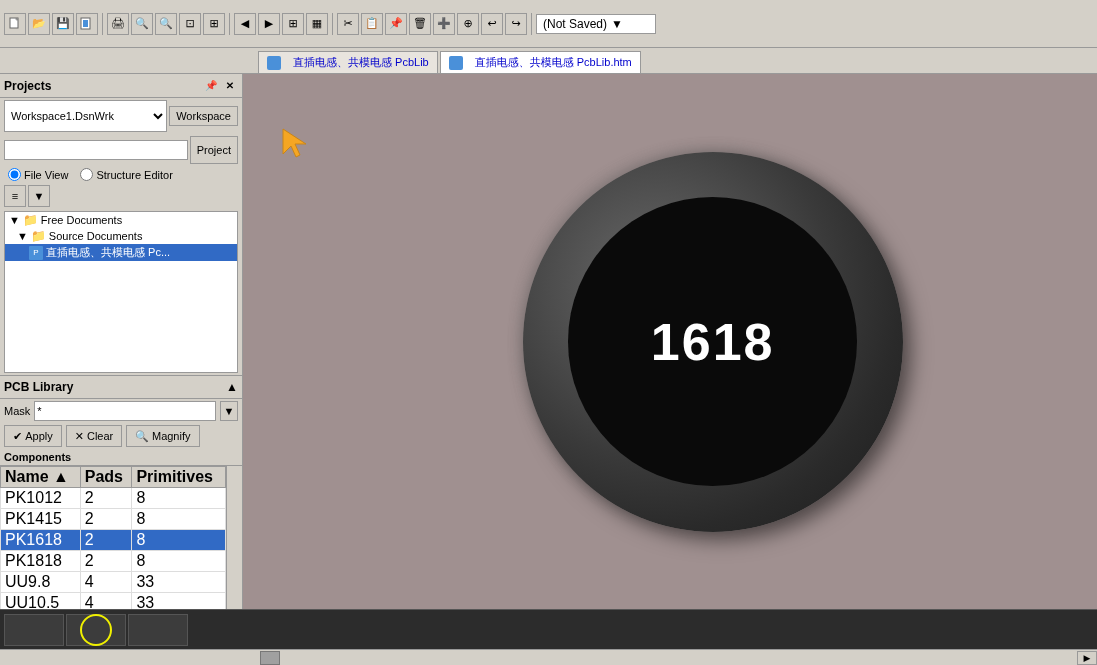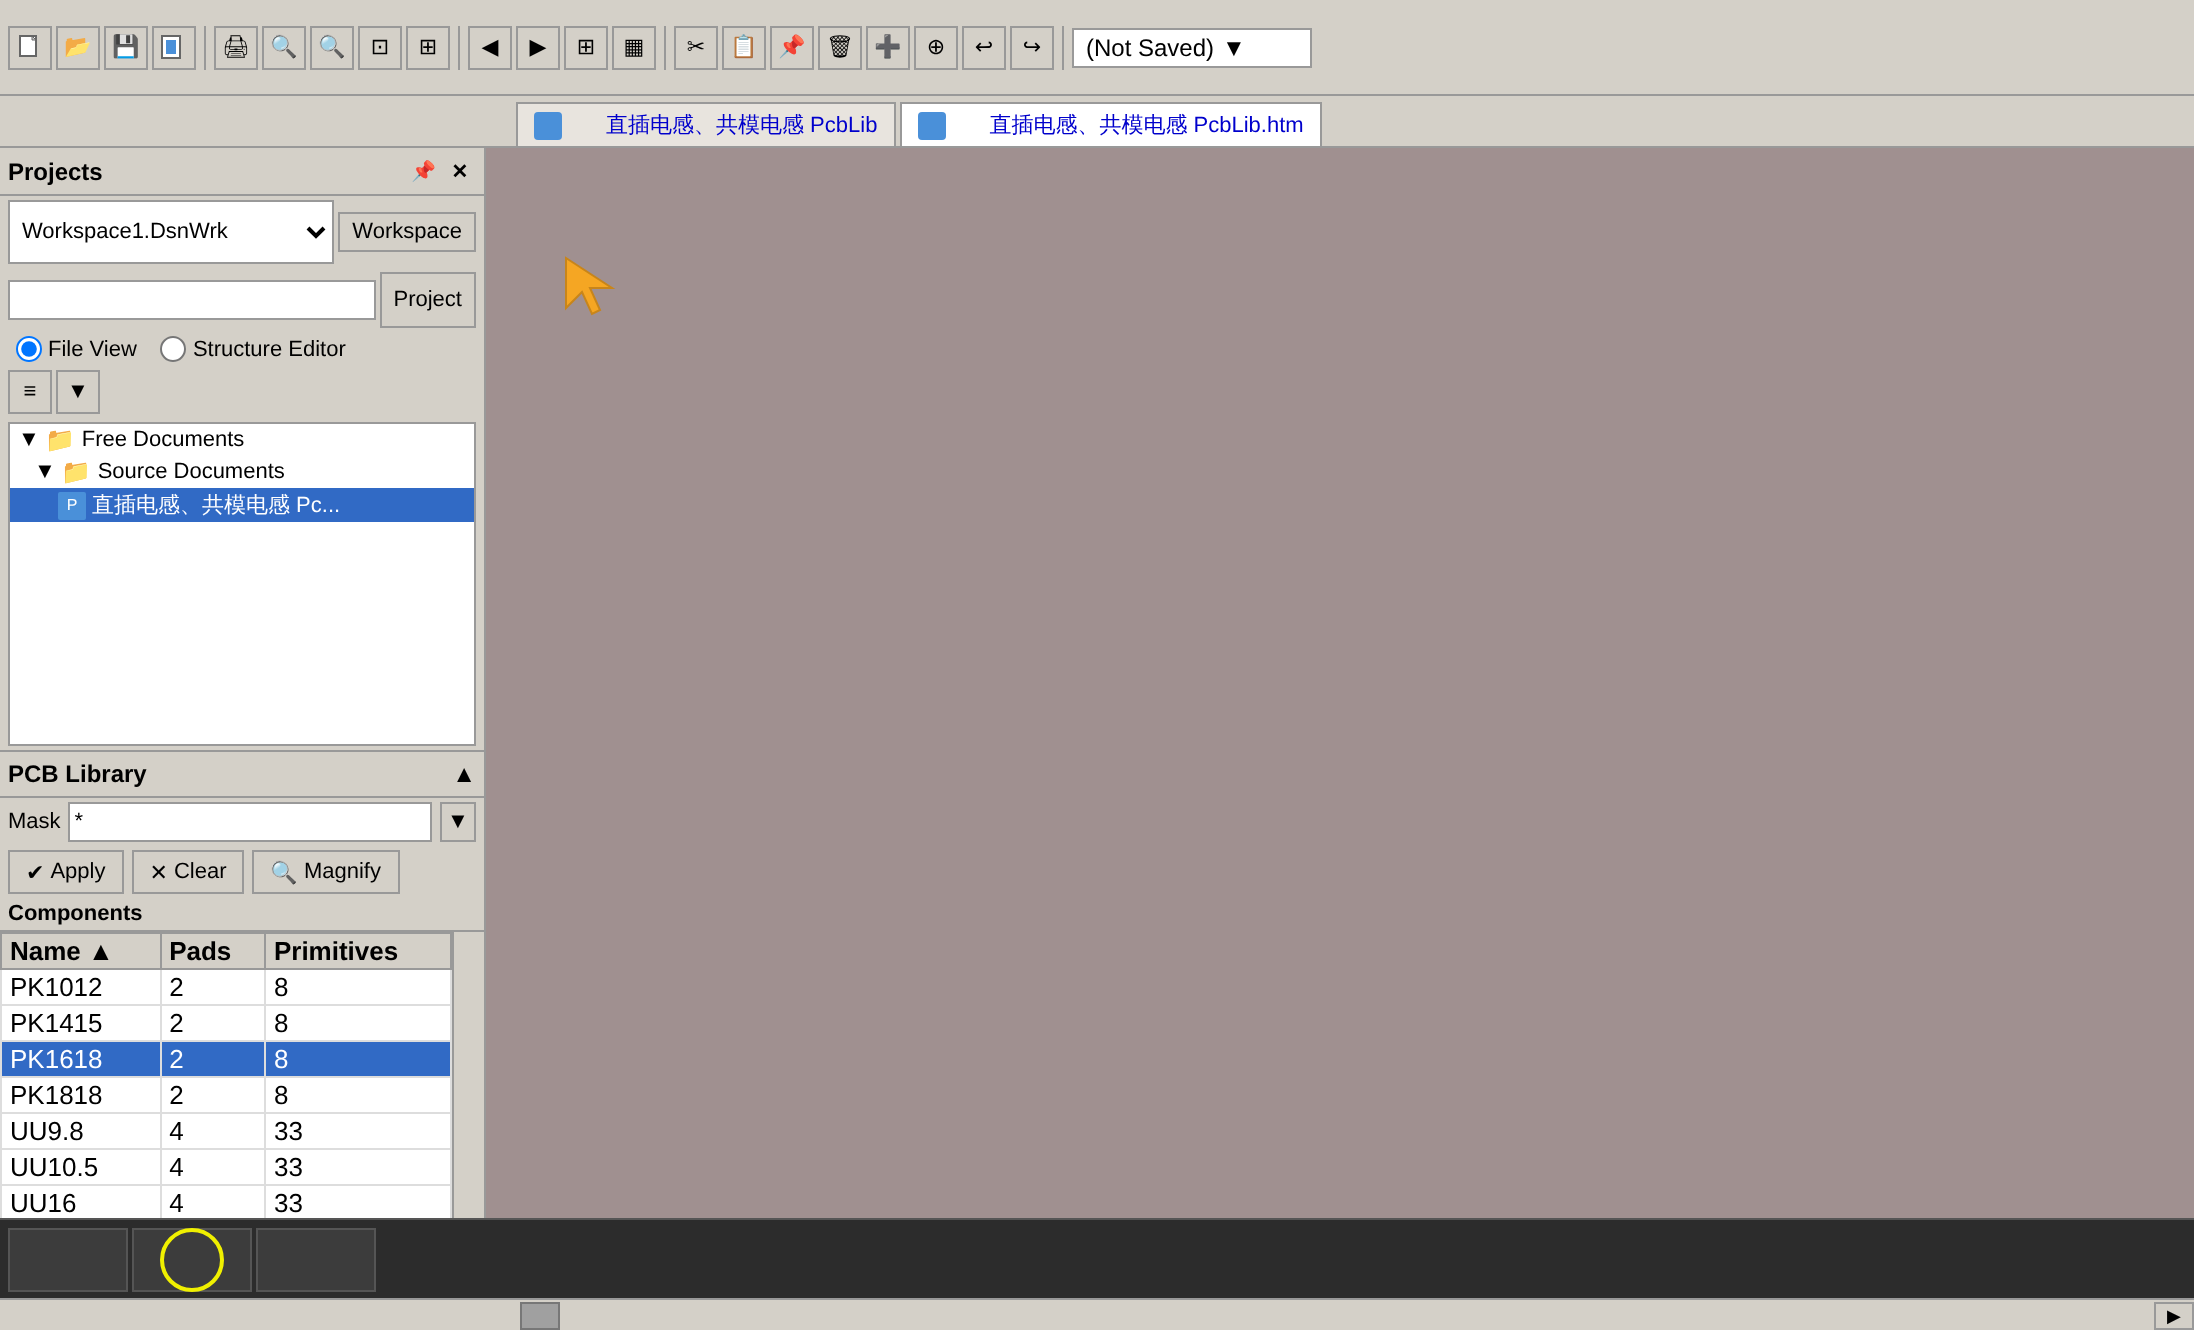--- a/index.html
+++ b/index.html
@@ -51,21 +51,21 @@
       align-items: flex-end;
       padding-left: 258px;
       flex-shrink: 0;
     }
     .tab {
       height: 22px;
       background: #e8e4de;
       border: 1px solid #999;
       border-bottom: none;
       padding: 2px 8px;
-      display: flex; align-items: center; gap: 22px;
+      display: flex; align-items: center; gap: 12px;
       cursor: pointer;
       font-size: 11px;
       margin-right: 2px;
     }
     .tab.active { background: white; }
     .tab-icon { width: 14px; height: 14px; background: #4a90d9; border-radius: 2px; flex-shrink: 0; }
     .tab-text-blue { color: #0000cc; }
 
     
     .main-area {
@@ -298,21 +298,21 @@
     .comp-scrollbar {
       position: absolute;
       right: 0; top: 0; bottom: 0;
       width: 16px;
       background: #d4d0c8;
       border-left: 1px solid #999;
     }
     table.comp-table {
       width: calc(100% - 16px);
       border-collapse: collapse;
-      font-size: 13px;
+      font-size: 16px;
     }
     table.comp-table th {
       background: #d4d0c8;
       border: 1px solid #999;
       padding: 1px 4px;
       text-align: left;
       position: sticky;
       top: 0;
       cursor: pointer;
     }
@@ -638,20 +638,27 @@
   </div>
 
   <div class="canvas-area">
 
     <div class="cursor-decoration">
       <svg width="40" height="35" viewBox="0 0 40 35">
         <polygon points="5,5 5,30 13,22 18,33 22,31 17,20 28,20" fill="#f5a623" stroke="#c8851a" stroke-width="1"></polygon>
       </svg>
     </div>
 
+    <div class="component-3d">
+      <div class="component-outer-ring">
+        <div class="component-inner-black">
+          <span class="component-number">1618</span>
+        </div>
+      </div>
+    </div>
 
   </div>
 
 </div>
 
 <div class="bottom-bar">
   <div class="bottom-btn"></div>
   <div class="bottom-btn">
     <div class="circle-preview"></div>
   </div>

